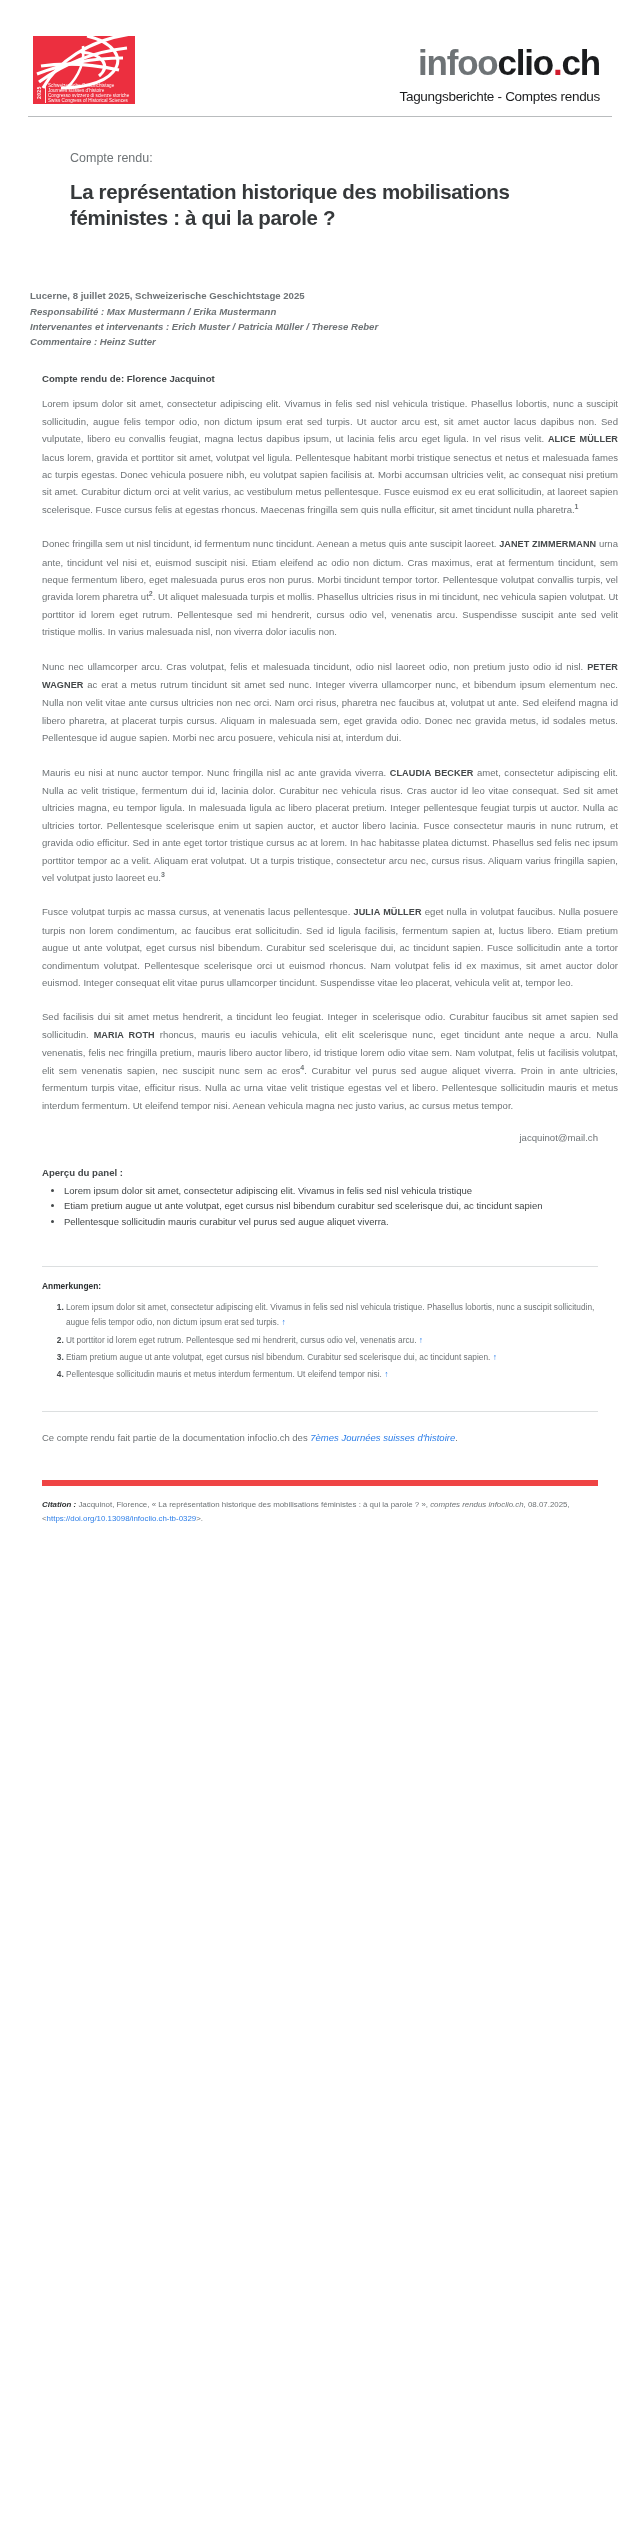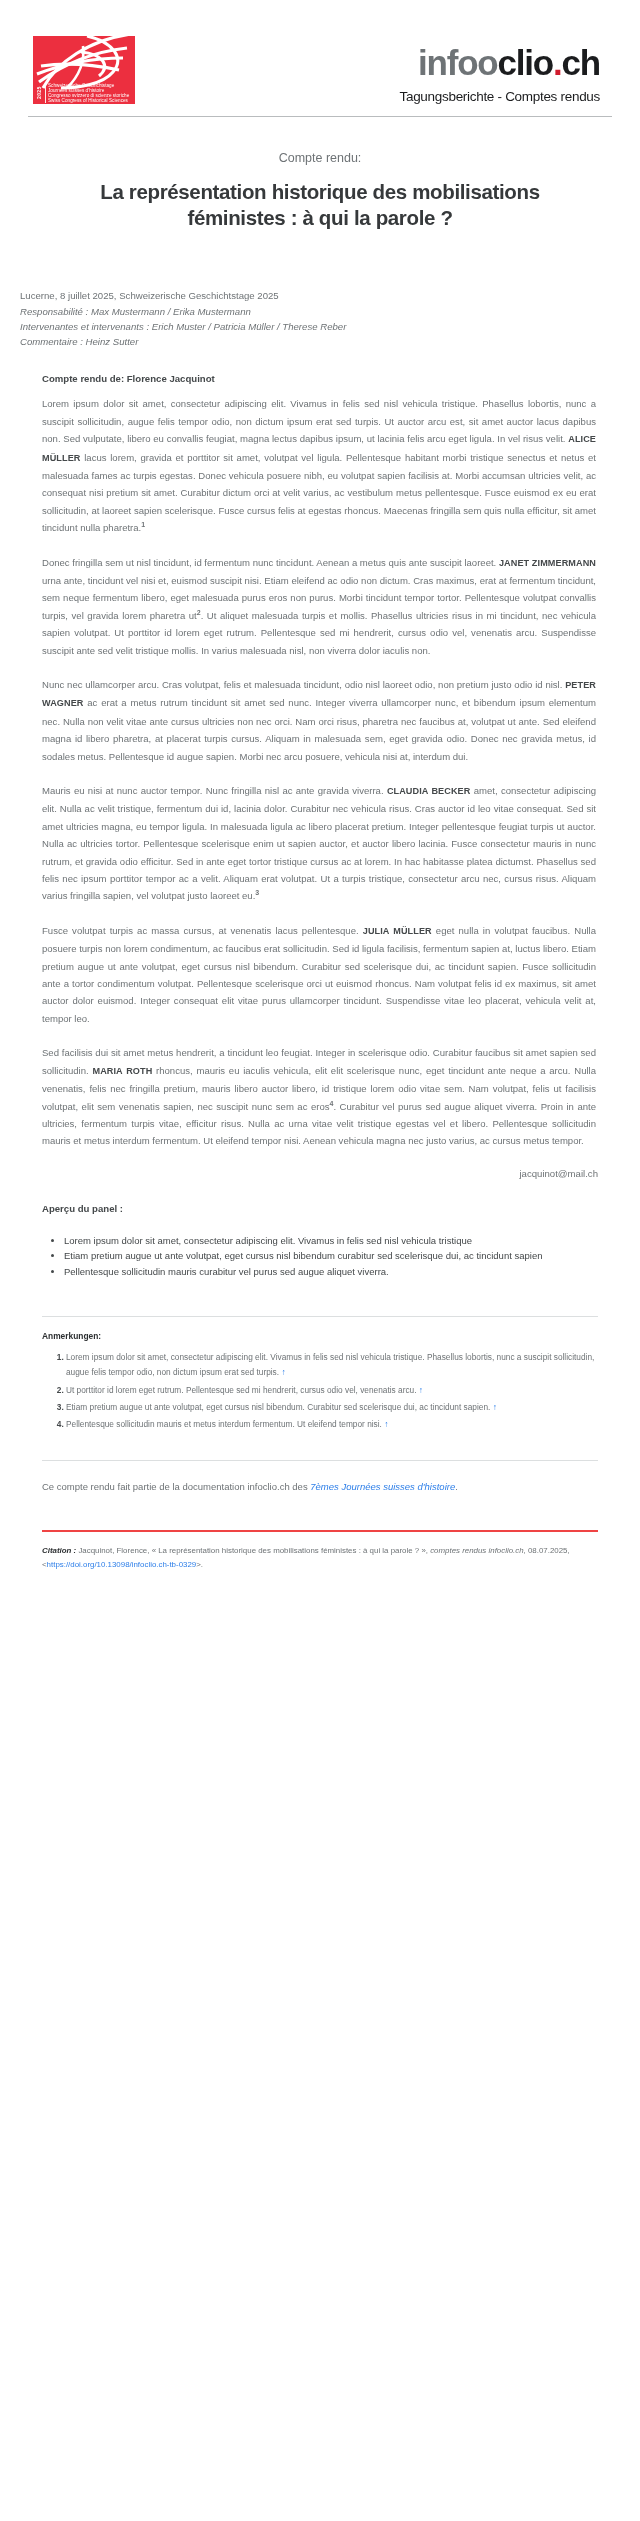--- a/index.html
+++ b/index.html
@@ -84,45 +84,45 @@
     color: #1b1c1e;
     letter-spacing: -0.3px;
     margin-top: 9px;
   }
   .header-rule {
     margin: 12px 28px 0 28px;
     border-top: 1px solid #b9bcbe;
   }
 
   
-  .title-wrap { padding: 34px 70px 0 70px; text-align: center; }
+  .title-wrap { padding: 34px 70px 0 70px; }
   .kicker {
     font-size: 12.5px;
     color: #6e7376;
     margin-bottom: 9px;
   }
   .doc-title {
     font-size: 20.5px;
     font-weight: bold;
     color: #36393b;
     line-height: 26px;
     letter-spacing: -0.35px;
   }
 
   
-  .meta { padding: 44px 42px 0 20px; }
+  .meta { padding: 44px 42px 0 30px; font-weight: bold; }
   .meta div {
     font-size: 9.6px;
     line-height: 15.2px;
     color: #6e7376;
   }
   .meta .ital { font-style: italic; }
 
   
-  .body-wrap { padding: 24px 44px 0 42px; }
+  .body-wrap { padding: 24px 22px 0 42px; }
   .byline {
     font-size: 9.6px;
     font-weight: bold;
     color: #44484a;
     margin-bottom: 11px;
   }
   p.para {
     font-size: 9.55px;
     line-height: 17.4px;
     color: #6e7376;
@@ -155,21 +155,21 @@
     line-height: 15px;
     color: #6e7376;
   }
 
   
   .panel { padding: 22px 42px 0 42px; }
   .panel-title {
     font-size: 9.6px;
     font-weight: bold;
     color: #44484a;
-    margin-bottom: 20px;
+    margin-bottom: 6px;
   }
   ul.panel-list {
     margin: 0;
     padding-left: 22px;
     list-style: disc;
   }
   ul.panel-list li {
     font-size: 9.5px;
     line-height: 14.4px;
     color: #44484a;
@@ -205,21 +205,21 @@
   .footer-note {
     font-size: 9.5px;
     line-height: 16.5px;
     color: #6e7376;
   }
   .footer-note a { color: #2e7fe8; text-decoration: none; font-style: italic; }
 
   .citation {
     margin-top: 34px;
     padding-top: 12px;
-    border-top: 2px solid #ef4444;
+    border-top: 6px solid #ef4444;
     font-size: 7.9px;
     line-height: 13.6px;
     color: #6e7376;
   }
   .citation b { color: #2d3032; font-style: italic; }
   .citation i { font-style: italic; }
   .citation a { color: #2e7fe8; text-decoration: none; }
 </style>
 </head>
 <body>

